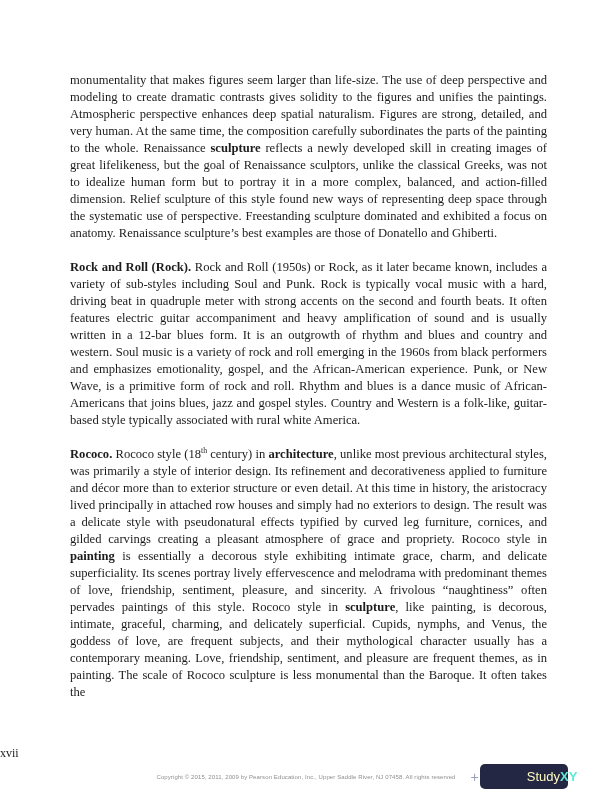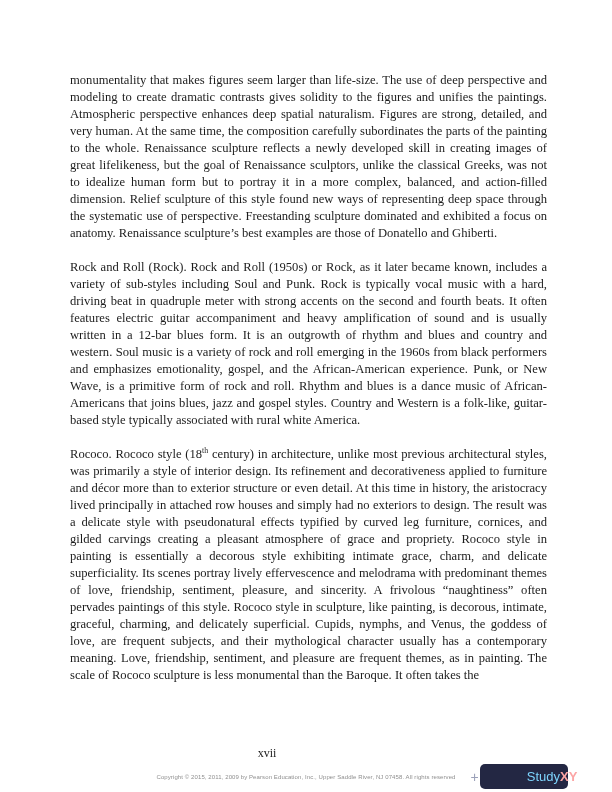--- a/index.html
+++ b/index.html
@@ -22,29 +22,29 @@
     top: 72px;
     width: 477px;
   }
   .para {
     margin: 0 0 17px 0;
     font-size: 12.6px;
     line-height: 17px;
     text-align: justify;
   }
   .para:last-child { margin-bottom: 4px; }
-  .b { font-weight: normal; }
+  .b { font-weight: bold; }
   .i { }
   .sup { font-size: 0.62em; vertical-align: super; line-height: 0; }
   .page-number {
     position: absolute;
     left: 0;
     width: 534px;
     top: 746px;
-    text-align: center;
+    text-align: left;
     font-size: 12px;
     color: #222222;
   }
   .copyright {
     position: absolute;
     left: 0;
     width: 612px;
     top: 774px;
     text-align: center;
     font-family: "Liberation Sans", sans-serif;
@@ -71,22 +71,22 @@
     color: #9aa0b8;
     font-size: 14px;
     font-weight: normal;
     line-height: 1;
   }
   .logo-brand {
     font-size: 13px;
     line-height: 1;
     white-space: nowrap;
   }
-  .logo-study { color: #7dd3fc; font-weight: normal; margin-left: 43px; }
-  .logo-xy { color: #fca5a5; font-weight: bold; margin-top: 44px; }
+  .logo-study { color: #fef9c3; font-weight: normal; margin-left: 43px; }
+  .logo-xy { color: #5eead4; font-weight: bold; margin-top: 44px; }
 </style>
 </head>
 <body>
 
 <div class="page">
 
   <div class="text-block">
     <p class="para"><span>monumentality that makes figures seem larger than life-size. The use of deep perspective and modeling to create dramatic contrasts gives solidity to the figures and unifies the paintings. Atmospheric perspective enhances deep spatial naturalism. Figures are strong, detailed, and very human. At the same time, the composition carefully subordinates the parts of the painting to the whole. Renaissance </span><span class="b">sculpture</span><span> reflects a newly developed skill in creating images of great lifelikeness, but the goal of Renaissance sculptors, unlike the classical Greeks, was not to idealize human form but to portray it in a more complex, balanced, and action-filled dimension. Relief sculpture of this style found new ways of representing deep space through the systematic use of perspective. Freestanding sculpture dominated and exhibited a focus on anatomy. Renaissance sculpture’s best examples are those of Donatello and Ghiberti.</span></p>
     <p class="para"><span class="b">Rock and Roll (Rock).</span><span> Rock and Roll (1950s) or Rock, as it later became known, includes a variety of sub-styles including Soul and Punk. Rock is typically vocal music with a hard, driving beat in quadruple meter with strong accents on the second and fourth beats. It often features electric guitar accompaniment and heavy amplification of sound and is usually written in a 12-bar blues form. It is an outgrowth of rhythm and blues and country and western. </span><span class="i">Soul music</span><span> is a variety of rock and roll emerging in the 1960s from black performers and emphasizes emotionality, gospel, and the African-American experience. </span><span class="i">Punk</span><span>, or </span><span class="i">New Wave</span><span>, is a primitive form of rock and roll. </span><span class="i">Rhythm and blues</span><span> is a dance music of African-Americans that joins blues, jazz and gospel styles. </span><span class="i">Country and Western</span><span> is a folk-like, guitar-based style typically associated with rural white America.</span></p>
     <p class="para"><span class="b">Rococo.</span><span> Rococo style (18</span><span class="sup">th</span><span> century) in </span><span class="b">architecture</span><span>, unlike most previous architectural styles, was primarily a style of interior design. Its refinement and decorativeness applied to furniture and décor more than to exterior structure or even detail. At this time in history, the aristocracy lived principally in attached row houses and simply had no exteriors to design. The result was a delicate style with pseudonatural effects typified by curved leg furniture, cornices, and gilded carvings creating a pleasant atmosphere of grace and propriety. Rococo style in </span><span class="b">painting</span><span> is essentially a decorous style exhibiting intimate grace, charm, and delicate superficiality. Its scenes portray lively effervescence and melodrama with predominant themes of love, friendship, sentiment, pleasure, and sincerity. A frivolous “naughtiness” often pervades paintings of this style. Rococo style in </span><span class="b">sculpture</span><span>, like painting, is decorous, intimate, graceful, charming, and delicately superficial. Cupids, nymphs, and Venus, the goddess of love, are frequent subjects, and their mythological character usually has a contemporary meaning. Love, friendship, sentiment, and pleasure are frequent themes, as in painting. The scale of Rococo sculpture is less monumental than the Baroque. It often takes the</span></p>

